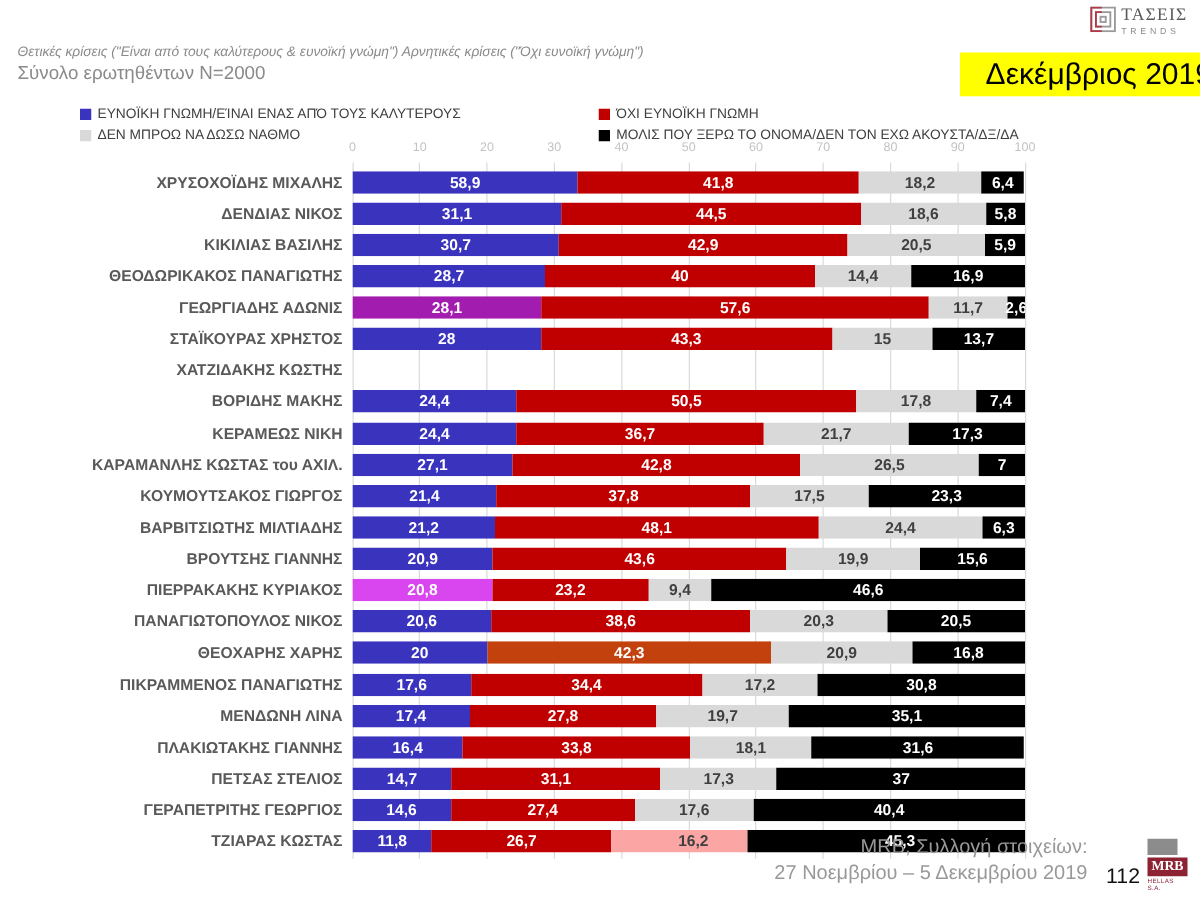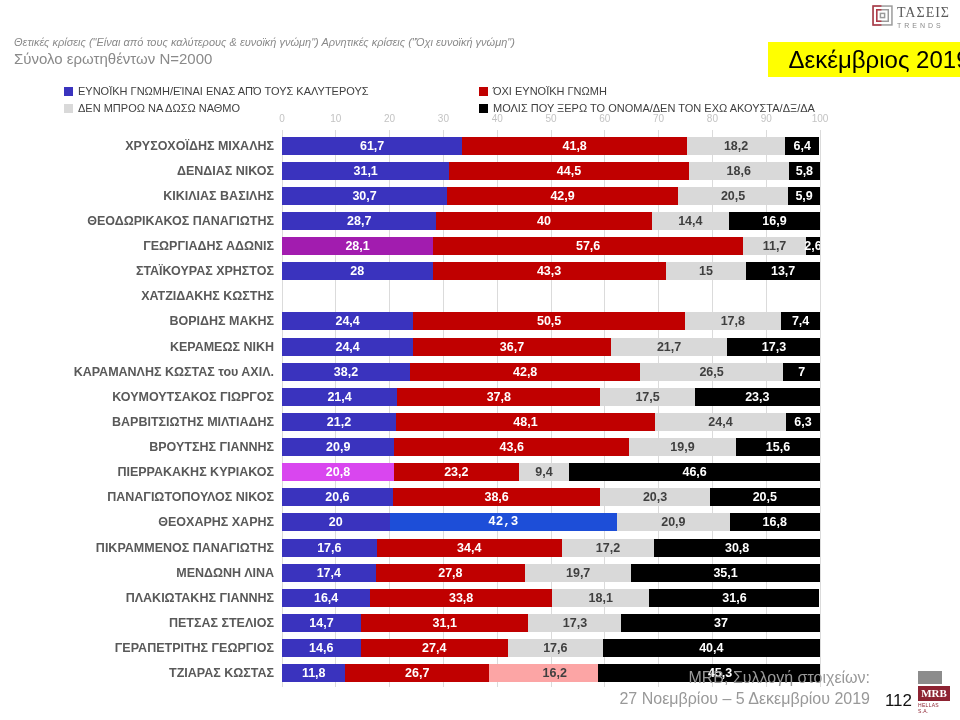--- a/index.html
+++ b/index.html
@@ -122,21 +122,21 @@
       <div class="gline" style="left: calc(70% - 0.5px);"></div>
       <div class="gline" style="left: calc(80% - 0.5px);"></div>
       <div class="gline" style="left: calc(90% - 0.5px);"></div>
       <div class="gline" style="left: calc(100% - 0.5px);"></div>
     </div>
   <div class="chart" id="rows">
       <div class="chart-row">
         <div class="row-name">ΧΡΥΣΟΧΟΪΔΗΣ ΜΙΧΑΛΗΣ</div>
         <div class="row-track">
           <div class="seg" style="width: 33.5%; background: rgb(58, 51, 190);">
-            <span class="seg-label">61,7</span>
+            <span class="seg-label">58,9</span>
           </div>
           <div class="seg" style="width: 41.8%; background: rgb(192, 0, 0);">
             <span class="seg-label">41,8</span>
           </div>
           <div class="seg" style="width: 18.2%; background: rgb(217, 217, 217);">
             <span class="seg-label dark">18,2</span>
           </div>
           <div class="seg" style="width: 6.4%; background: rgb(0, 0, 0); justify-content: center;">
             <span class="seg-label">6,4</span>
           </div>
@@ -261,21 +261,21 @@
           </div>
           <div class="seg" style="width: 17.3%; background: rgb(0, 0, 0);">
             <span class="seg-label">17,3</span>
           </div>
         </div>
       </div>
       <div class="chart-row">
         <div class="row-name">ΚΑΡΑΜΑΝΛΗΣ ΚΩΣΤΑΣ του ΑΧΙΛ.</div>
         <div class="row-track">
           <div class="seg" style="width: 23.8%; background: rgb(58, 51, 190);">
-            <span class="seg-label">38,2</span>
+            <span class="seg-label">27,1</span>
           </div>
           <div class="seg" style="width: 42.8%; background: rgb(192, 0, 0);">
             <span class="seg-label">42,8</span>
           </div>
           <div class="seg" style="width: 26.5%; background: rgb(217, 217, 217);">
             <span class="seg-label dark">26,5</span>
           </div>
           <div class="seg" style="width: 7%; background: rgb(0, 0, 0);">
             <span class="seg-label">7</span>
           </div>
@@ -365,21 +365,21 @@
             <span class="seg-label">20,5</span>
           </div>
         </div>
       </div>
       <div class="chart-row">
         <div class="row-name">ΘΕΟΧΑΡΗΣ ΧΑΡΗΣ</div>
         <div class="row-track">
           <div class="seg" style="width: 20%; background: rgb(58, 51, 190);">
             <span class="seg-label">20</span>
           </div>
-          <div class="seg" style="width: 42.3%; background: #1d4ed8; font-family: Liberation Mono, monospace;">
+          <div class="seg" style="width: 42.3%; background: #c2410c;">
             <span class="seg-label">42,3</span>
           </div>
           <div class="seg" style="width: 20.9%; background: rgb(217, 217, 217);">
             <span class="seg-label dark">20,9</span>
           </div>
           <div class="seg" style="width: 16.8%; background: rgb(0, 0, 0);">
             <span class="seg-label">16,8</span>
           </div>
         </div>
       </div>

